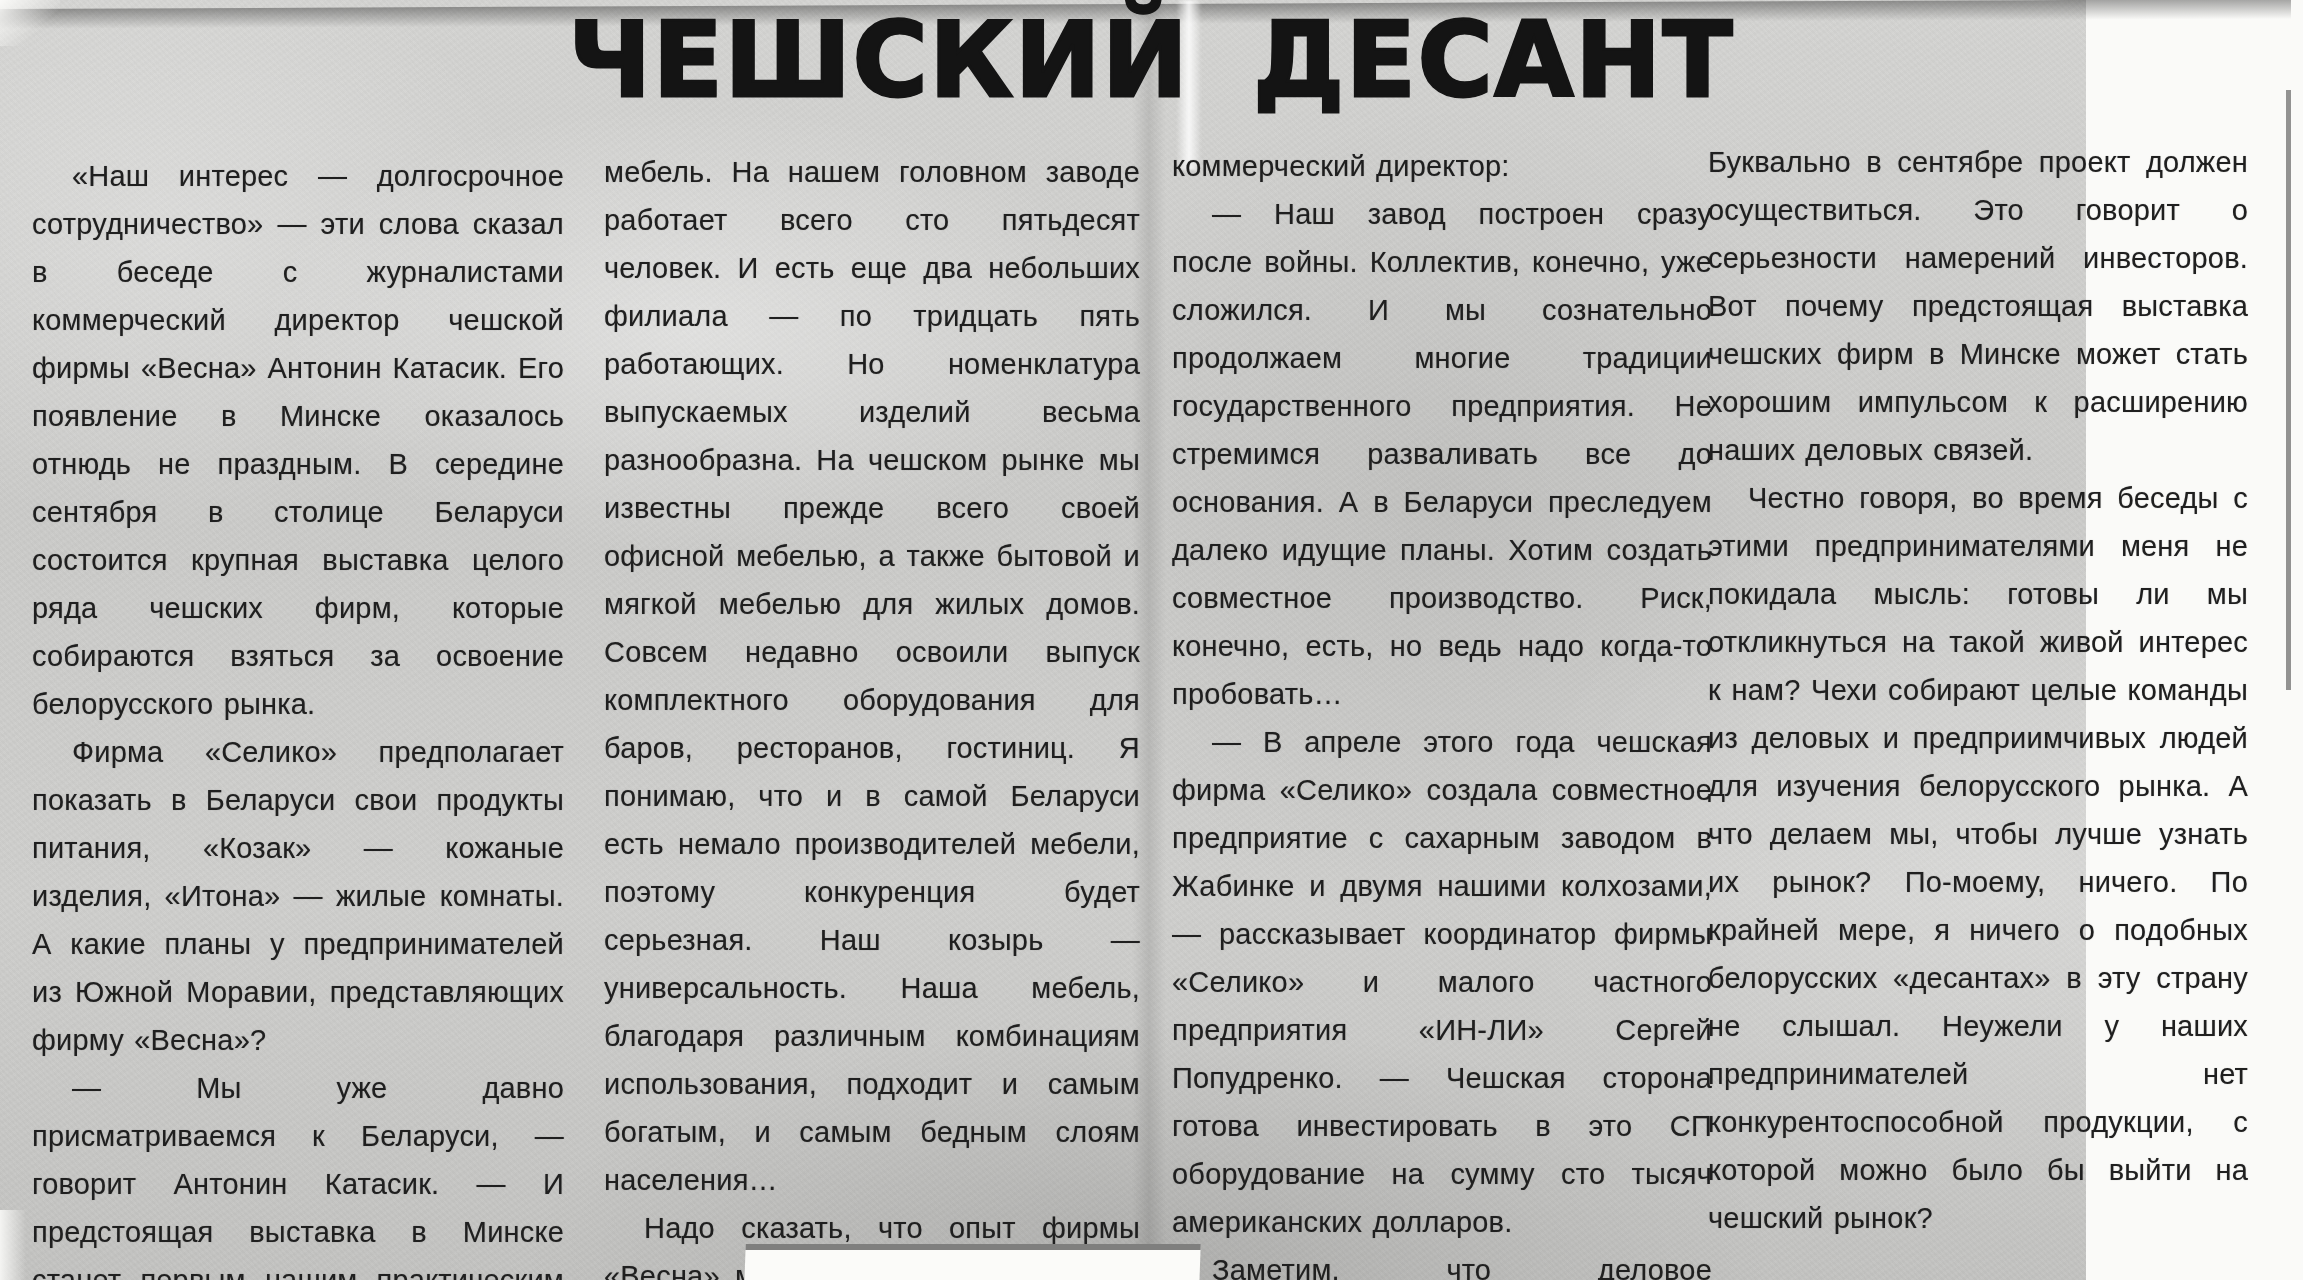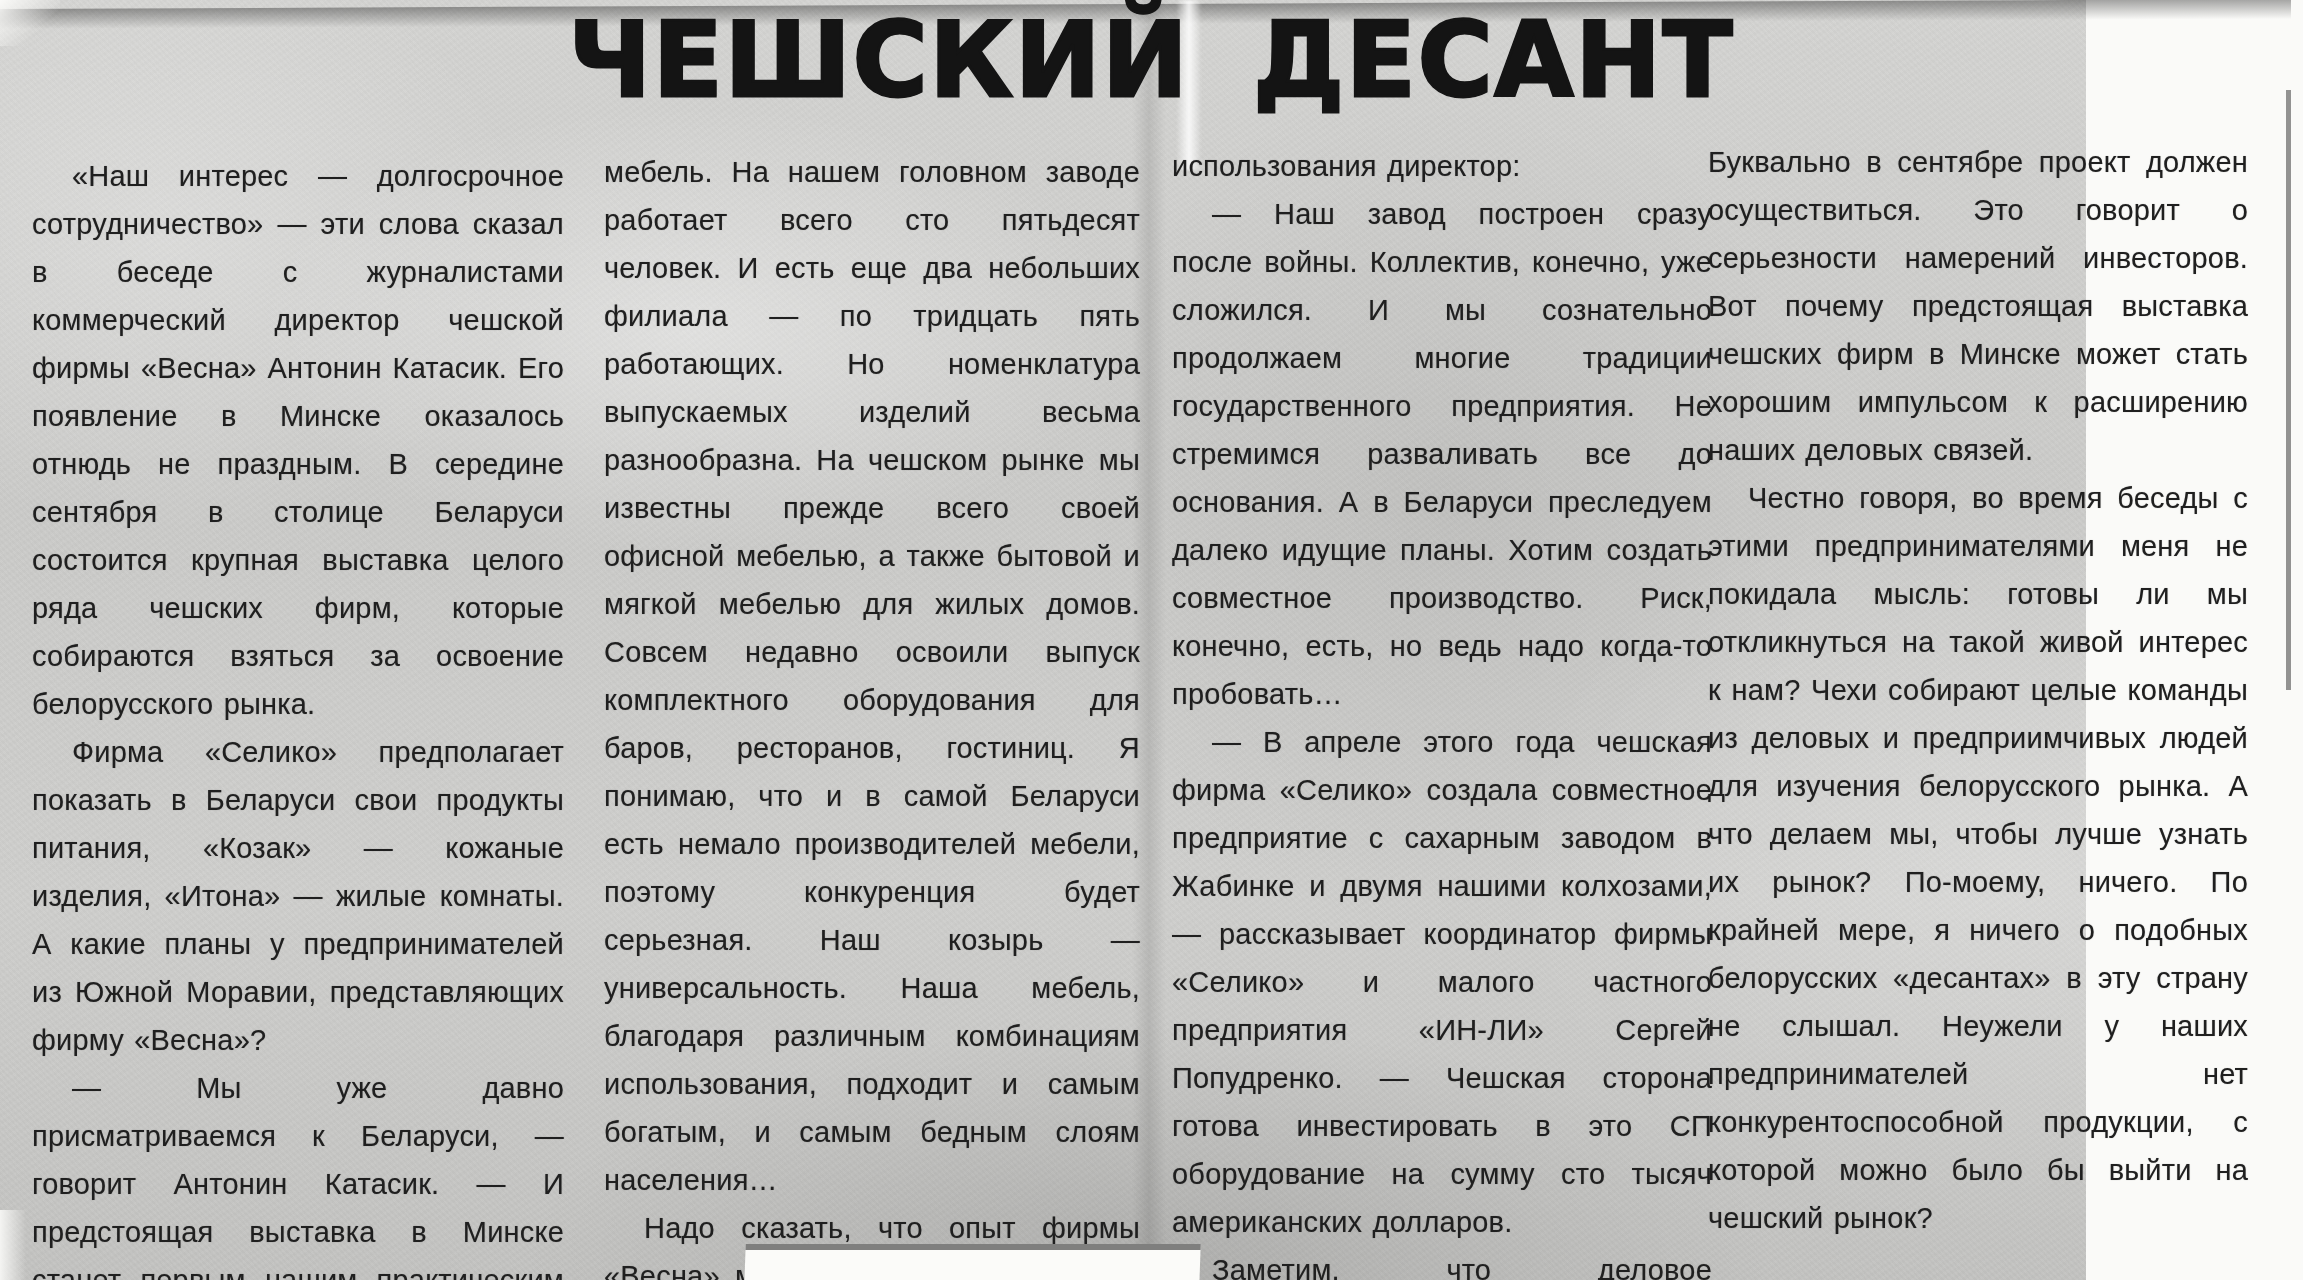--- a/index.html
+++ b/index.html
@@ -121,21 +121,21 @@
     <p class="ind">Фирма «Селико» предполагает показать в Беларуси свои продукты питания, «Козак» — кожаные изделия, «Итона» — жилые комнаты. А какие планы у предпринимателей из Южной Моравии, представляющих фирму «Весна»?</p>
     <p class="ind">— Мы уже давно присматриваемся к Беларуси, — говорит Антонин Катасик. — И предстоящая выставка в Минске станет первым нашим практическим шагом к поиску деловых партнеров на белорусской земле. Фирма «Весна», используя итальянские технологии, производит самую разнообразную</p>
   </div>
 
   <div class="col col2">
     <p>мебель. На нашем головном заводе работает всего сто пятьдесят человек. И есть еще два небольших филиала — по тридцать пять работающих. Но номенклатура выпускаемых изделий весьма разнообразна. На чешском рынке мы известны прежде всего своей офисной мебелью, а также бытовой и мягкой мебелью для жилых домов. Совсем недавно освоили выпуск комплектного оборудования для баров, ресторанов, гостиниц. Я понимаю, что и в самой Беларуси есть немало производителей мебели, поэтому конкуренция будет серьезная. Наш козырь — универсальность. Наша мебель, благодаря различным комбинациям использования, подходит и самым богатым, и самым бедным слоям населения…</p>
     <p class="ind">Надо сказать, что опыт фирмы «Весна» может быть весьма полезен белорусским предпринимателям. И вот почему. Всего два года назад она стала частной — после известных политических событий в бывшей Чехословакии. Но вот что говорит ее</p>
   </div>
 
   <div class="col col3">
-    <p>использования директор:</p>
+    <p>коммерческий директор:</p>
     <p class="ind">— Наш завод построен сразу после войны. Коллектив, конечно, уже сложился. И мы сознательно продолжаем многие традиции государственного предприятия. Не стремимся разваливать все до основания. А в Беларуси преследуем далеко идущие планы. Хотим создать совместное производство. Риск, конечно, есть, но ведь надо когда-то пробовать…</p>
     <p class="ind">— В апреле этого года чешская фирма «Селико» создала совместное предприятие с сахарным заводом в Жабинке и двумя нашими колхозами, — рассказывает координатор фирмы «Селико» и малого частного предприятия «ИН-ЛИ» Сергей Попудренко. — Чешская сторона готова инвестировать в это СП оборудование на сумму сто тысяч американских долларов.</p>
     <p class="ind">Заметим, что деловое сотрудничество предпринимателей Беларуси и Чехии уже дает свои плоды на белорусской земле.</p>
   </div>
 
   <div class="col col4">
     <p>Буквально в сентябре проект должен осуществиться. Это говорит о серьезности намерений инвесторов. Вот почему предстоящая выставка чешских фирм в Минске может стать хорошим импульсом к расширению наших деловых связей.</p>
     <p class="ind">Честно говоря, во время беседы с этими предпринимателями меня не покидала мысль: готовы ли мы откликнуться на такой живой интерес к нам? Чехи собирают целые команды из деловых и предприимчивых людей для изучения белорусского рынка. А что делаем мы, чтобы лучше узнать их рынок? По-моему, ничего. По крайней мере, я ничего о подобных белорусских «десантах» в эту страну не слышал. Неужели у наших предпринимателей нет конкурентоспособной продукции, с которой можно было бы выйти на чешский рынок?</p>
     <div class="byline">Борис ЗАЛЕССКИЙ.</div>
   </div>

